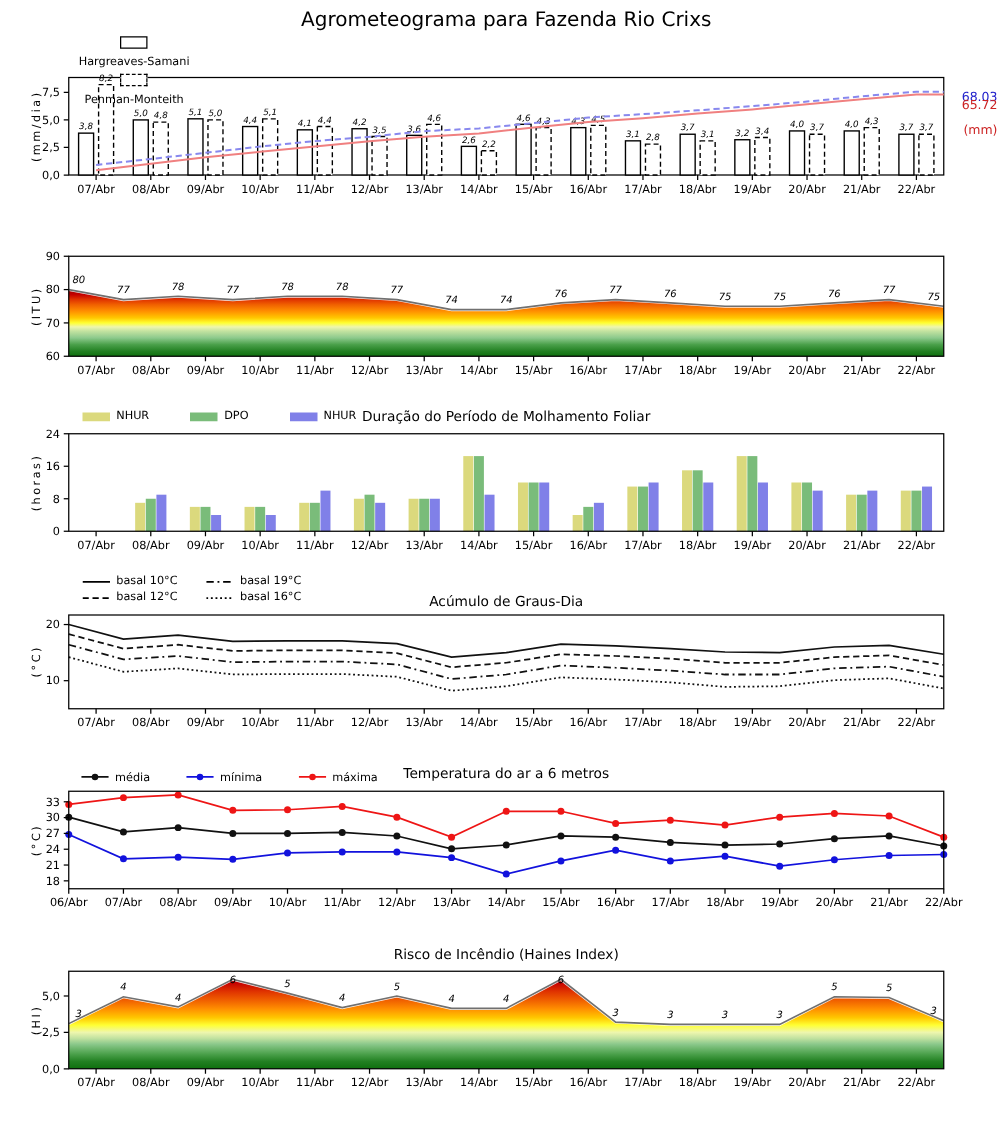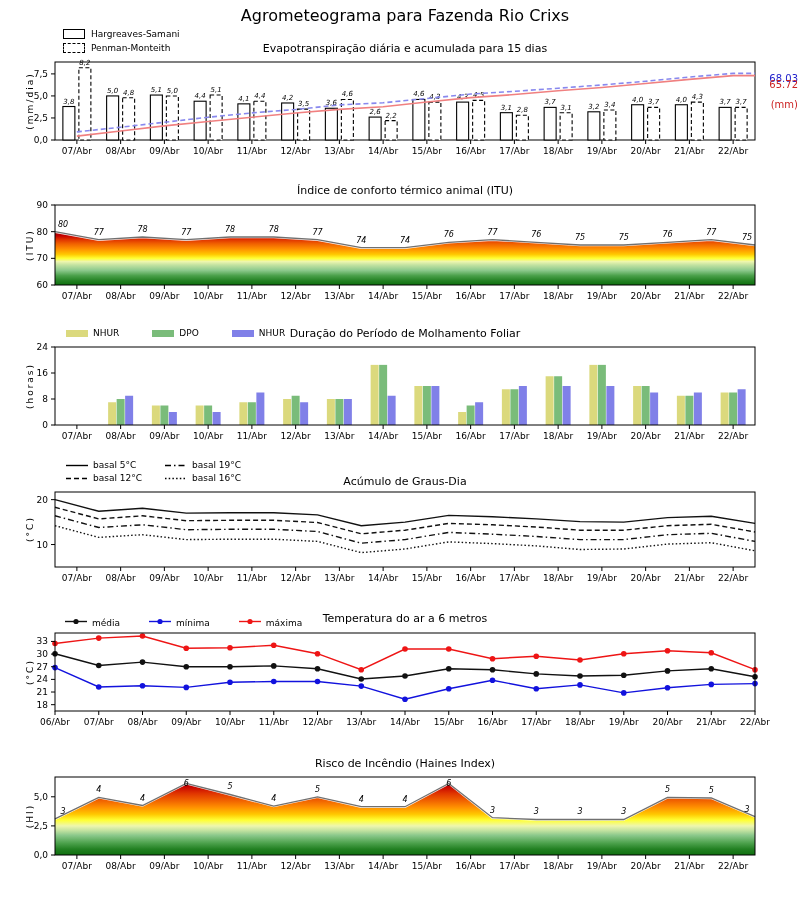--- a/index.html
+++ b/index.html
@@ -7,39 +7,37 @@
         font-family:"DejaVu Sans","Liberation Sans",sans-serif;color:#000;border-radius:31px;}
   svg{position:absolute;left:0;top:0;z-index:1;}
   svg text{font-family:"DejaVu Sans","Liberation Sans",sans-serif;}
   .ov{position:absolute;z-index:2;}
   .main-title{left:55px;top:6px;width:700px;text-align:center;font-size:16px;}
   .sub-title{left:55px;width:700px;text-align:center;font-size:11px;}
   .ylab{white-space:nowrap;font-size:9px;letter-spacing:2px;transform:translate(-50%,-50%) rotate(-90deg);}
   .legend{display:flex;}
   .legend-col{flex-direction:column;gap:4px;}
   .legend-row{flex-direction:row;align-items:center;}
-  .lrow{display:flex;align-items:center;gap:6px;font-size:9px;white-space:nowrap;}
+  .lrow{display:flex;align-items:center;gap:6px;font-size:9px;white-space:nowrap;flex-direction:column;}
   .pair{display:flex;align-items:center;gap:5px;font-size:9px;white-space:nowrap;}
   .sw{width:20px;height:8px;background:#fff;}
   .sw-solid{border:1.2px solid #000;}
   .sw-dashed{border:1.2px dashed #000;}
   .cswatch{width:22px;height:7px;background-color:currentColor;display:inline-block;}
   .rlab{right:2px;text-align:right;font-size:10px;width:60px;}
   .blue{color:#2222cc;margin-top:20px;}
   .red{color:#cc2222;}
 </style>
 </head>
 <body>
 
 <div class="page">
 
   <div class="ov main-title">Agrometeograma para Fazenda Rio Crixs</div>
 
-  <div class="ov sub-title" style="top:42px">Evapotranspiração diária e acumulada para 15 dias</div>
-  <div class="ov sub-title" style="top:184px">Índice de conforto térmico animal (ITU)</div>
   <div class="ov sub-title" style="top:327px">Duração do Período de Molhamento Foliar</div>
   <div class="ov sub-title" style="top:475px">Acúmulo de Graus-Dia</div>
   <div class="ov sub-title" style="top:612px">Temperatura do ar a 6 metros</div>
   <div class="ov sub-title" style="top:757px">Risco de Incêndio (Haines Index)</div>
 
   <div class="ov ylab" style="left:30px;top:101px">(mm/dia)</div>
   <div class="ov ylab" style="left:30px;top:245px">(ITU)</div>
   <div class="ov ylab" style="left:30px;top:386px">(horas)</div>
   <div class="ov ylab" style="left:30px;top:529px">(°C)</div>
   <div class="ov ylab" style="left:30px;top:672px">(°C)</div>
@@ -73,21 +71,21 @@
       <span class="cswatch" style="color: rgb(128, 128, 232);"></span>
       <span>NHUR</span>
     </div>
   </div>
 
   <div class="ov legend legend-col" style="left:66px;top:460px;gap:3px">
     <div class="pair">
       <svg width="22" height="9" style="position:static">
           <line x1="0" y1="4.5" x2="22" y2="4.5" stroke="#000" stroke-width="1.4"></line>
         </svg>
-      <span>basal 5°C</span>
+      <span>basal 10°C</span>
     </div>
     <div class="pair">
       <svg width="22" height="9" style="position:static">
           <line x1="0" y1="4.5" x2="22" y2="4.5" stroke="#000" stroke-width="1.4" stroke-dasharray="5,3"></line>
         </svg>
       <span>basal 12°C</span>
     </div>
   </div>
   <div class="ov legend legend-col" style="left:165px;top:460px;gap:3px">
     <div class="pair">

